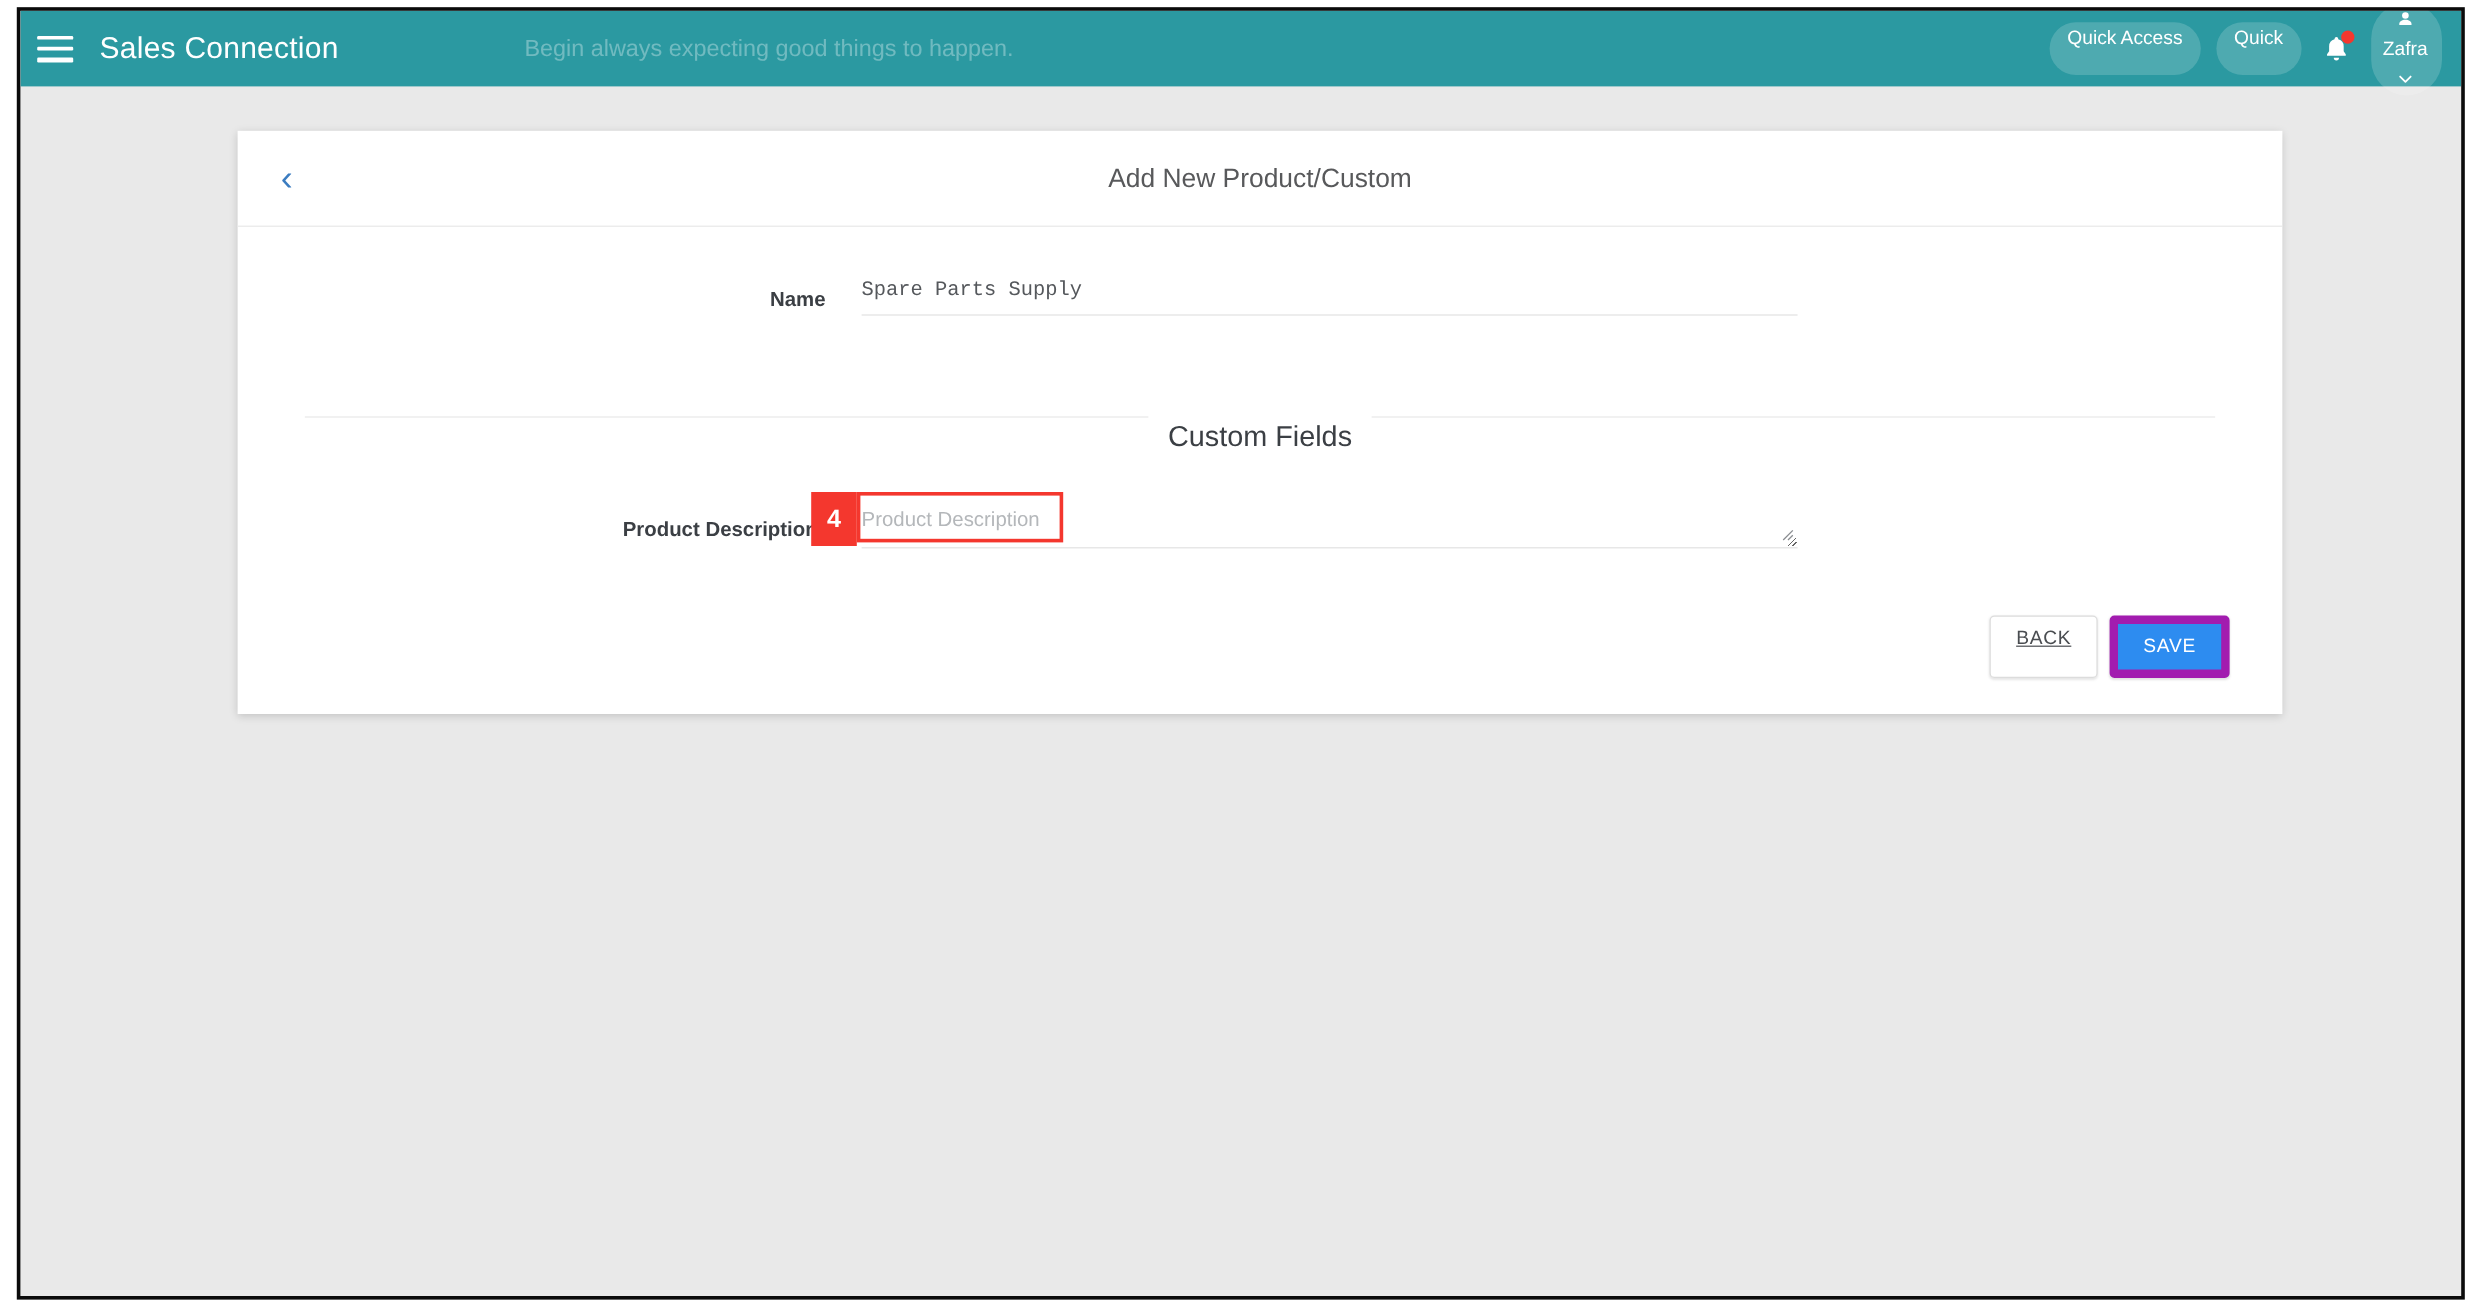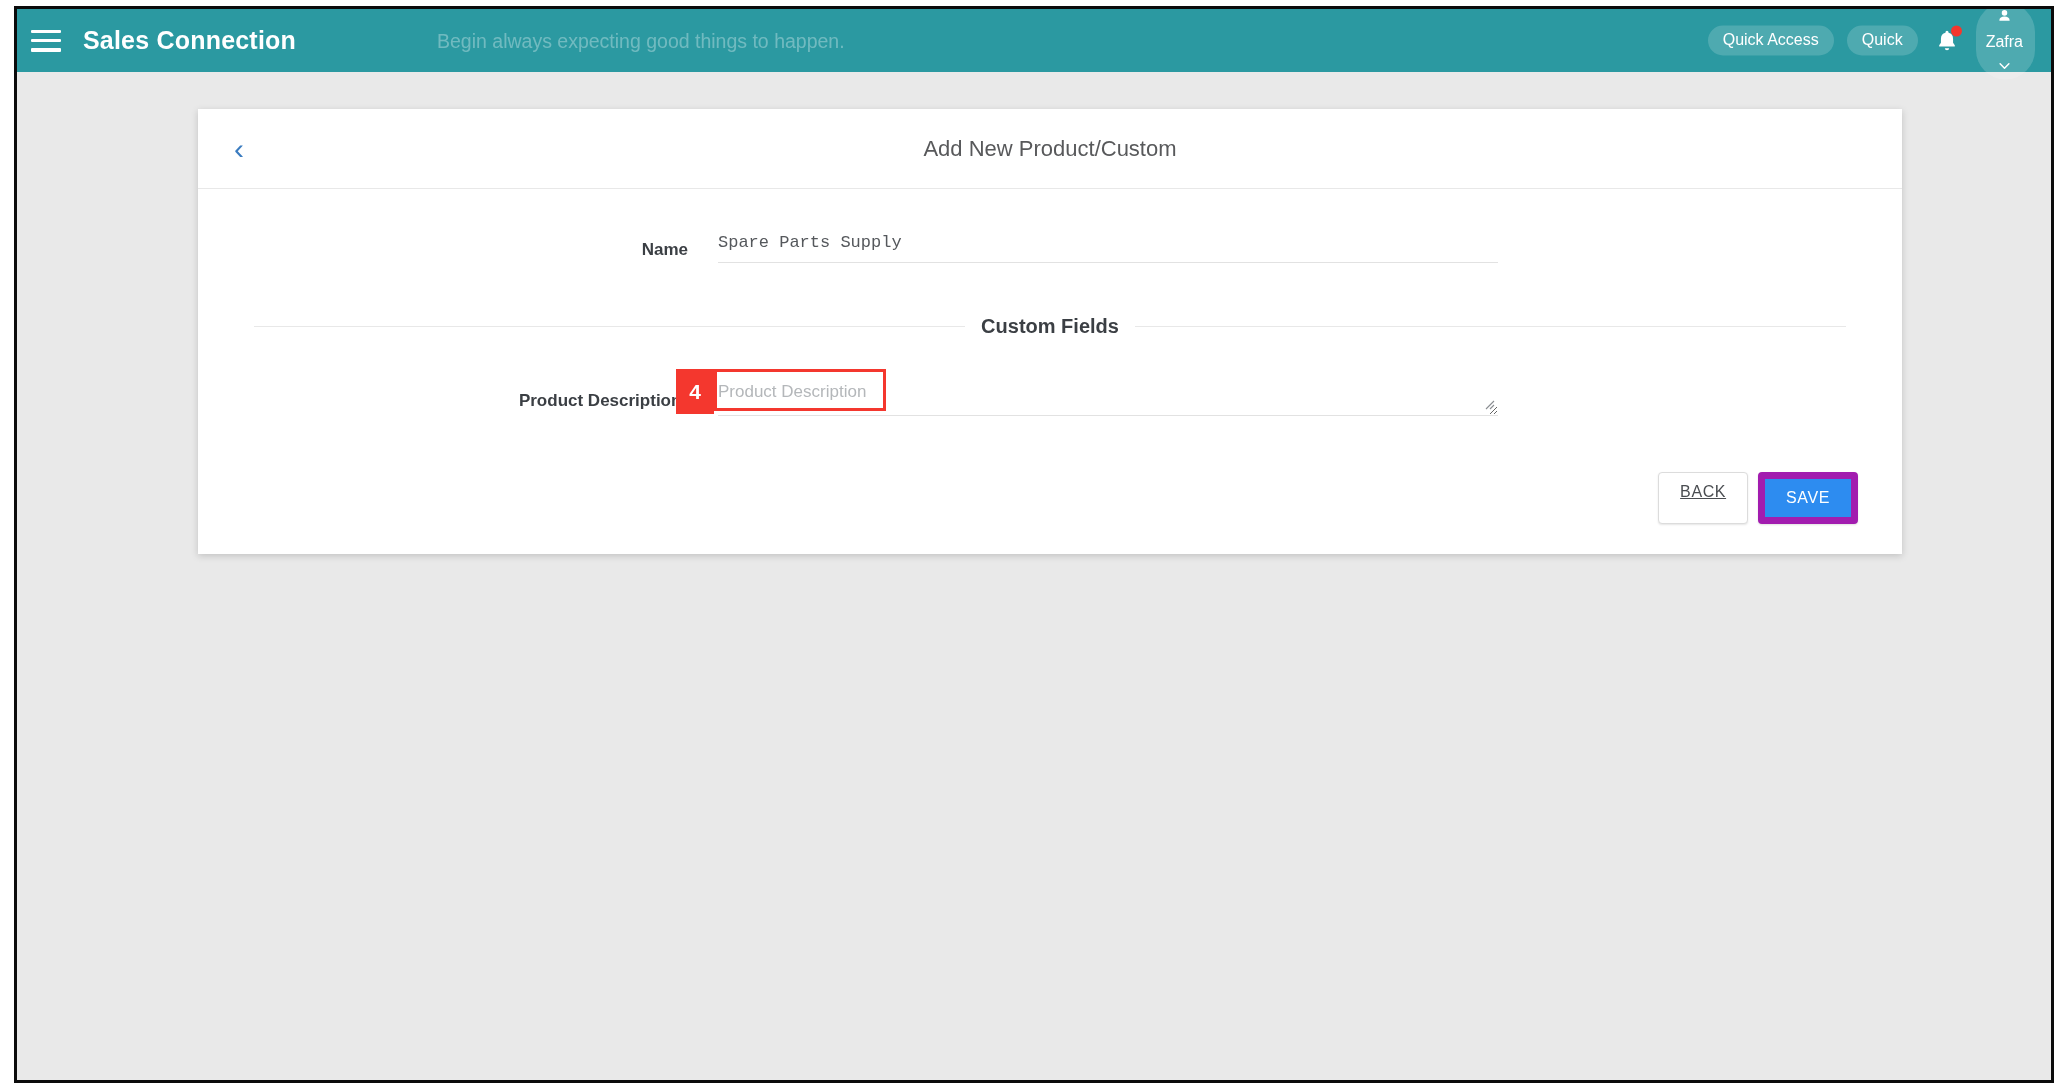--- a/index.html
+++ b/index.html
@@ -48,21 +48,21 @@
     display: block;
     height: 3.5px;
     width: 100%;
     background: #ffffff;
     border-radius: 1px;
   }
 
   #brand-title {
     color: #ffffff;
     font-size: 25px;
-    font-weight: bold;
+    font-weight: normal;
     letter-spacing: .2px;
     white-space: nowrap;
   }
 
   #tagline {
     position: absolute;
     left: 420px;
     top: 50%;
     transform: translateY(-50%);
     color: rgba(255,255,255,.33);
@@ -77,21 +77,21 @@
     transform: translateY(-50%);
     display: flex;
     align-items: center;
     gap: 13px;
   }
 
   .pill {
     background: rgba(255,255,255,.17);
     color: #ffffff;
     border-radius: 999px;
-    padding: 6px 15px 8px;
+    padding: 6px 15px 22px;
     font-size: 16px;
     white-space: nowrap;
     cursor: pointer;
     line-height: 1;
   }
 
   #bell-wrap {
     position: relative;
     width: 26px;
     height: 28px;
@@ -200,24 +200,25 @@
     align-items: center;
     margin: 52px 56px 0 56px;
   }
   #custom-fields-divider .rule {
     flex: 1;
     height: 1px;
     background: #e8e8e8;
   }
   #custom-fields-title {
     padding: 0 16px;
-    font-size: 20px;
-    font-weight: bold;
+    font-size: 24px;
+    font-weight: normal;
     color: #3b3f44;
     white-space: nowrap;
+    margin-top: 36px;
   }
 
   
   #desc-textarea {
     width: 100%;
     height: 38px;
     border: none;
     border-bottom: 1px solid #e2e2e2;
     outline: none;
     resize: vertical;

